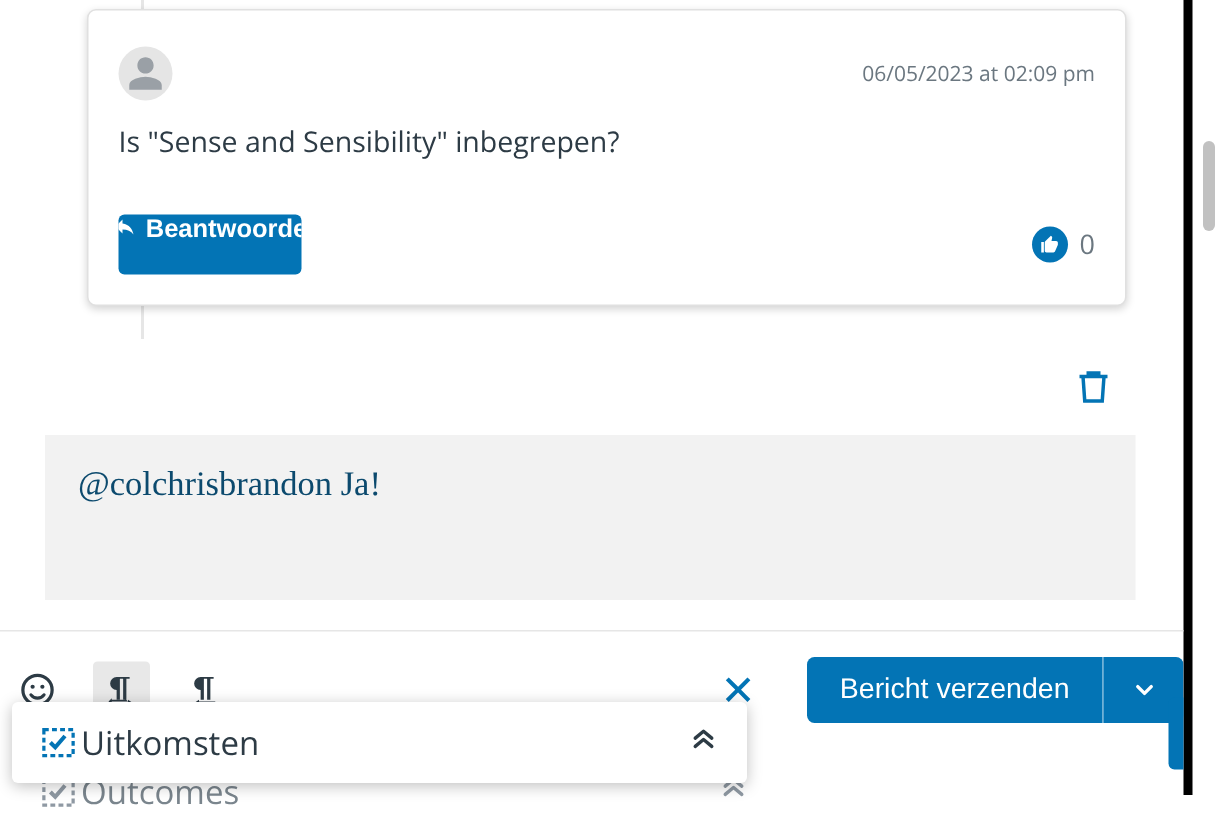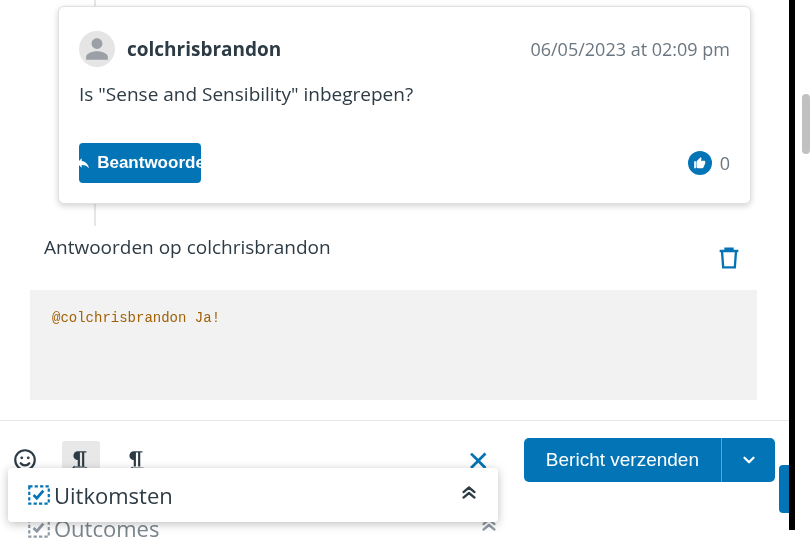--- a/index.html
+++ b/index.html
@@ -69,21 +69,21 @@
     align-items: center; justify-content: center;
   }
   .author {
     font-weight: 700;
     font-size: 19px;
     color: #2d3b45;
     margin-left: 12px;
   }
   .timestamp {
     margin-left: auto;
-    font-size: 18px;
+    font-size: 14px;
     color: #6b7780;
   }
   .comment-body {
     font-size: 19px;
     color: #2d3b45;
     margin-bottom: 36px;
   }
   .comment-footer {
     display: flex;
     align-items: center;
@@ -91,21 +91,21 @@
   .reply-btn {
     background: #0374b5;
     color: #fff;
     border: none;
     border-radius: 4px;
     height: 40px;
     width: 122px;
     font-size: 17px;
     font-weight: 600;
     display: flex;
-    align-items: center;
+    align-items: flex-start;
     justify-content: center;
     overflow: hidden;
     cursor: pointer;
     padding: 0 4px;
   }
   .reply-btn svg { margin-right: 6px; flex-shrink:0; }
   .like-wrap {
     margin-left: auto;
     display: flex;
     align-items: center;
@@ -131,25 +131,25 @@
     right: 46px; top: 244px;
     cursor: pointer;
   }
   .reply-textarea {
     position: absolute;
     left: 30px; top: 290px;
     width: 727px; height: 110px;
     background: #f2f2f2;
     border: none;
     padding: 20px 22px;
-    font-size: 14px;
-    color: #a16207;
+    font-size: 23px;
+    color: #0c4a6e;
     resize: none;
     outline: none;
-    font-family: Liberation Mono, monospace;
+    font-family: Liberation Serif, serif;
   }
 
   .divider {
     position: absolute;
     left: 0; top: 420px;
     width: 789px; height: 1px;
     background: #e6e6e6;
   }
 
   .toolbar {
@@ -173,21 +173,21 @@
     color: #0374b5;
     font-size: 28px;
     margin-left: auto;
     margin-right: 16px;
     cursor: pointer;
     font-weight: 400;
   }
   .send-group {
     display: flex;
     height: 44px;
-    margin-right: 14px;
+    margin-right: 0;
   }
   .send-btn {
     background: #0374b5;
     color: #fff;
     border: none;
     border-top-left-radius: 5px;
     border-bottom-left-radius: 5px;
     padding: 0 22px;
     font-size: 19px;
     font-weight: 500;
@@ -250,21 +250,20 @@
   <div class="thread-line-top"></div>
   <div class="thread-line-bottom"></div>
 
   <div class="comment-card">
     <div class="comment-header">
       <div class="avatar">
         <svg width="26" height="26" viewBox="0 0 24 24">
           <path fill="#9aa0a6" d="M12 12c2.8 0 5-2.2 5-5s-2.2-5-5-5-5 2.2-5 5 2.2 5 5 5zm0 2c-3.3 0-10 1.7-10 5v3h20v-3c0-3.3-6.7-5-10-5z"></path>
         </svg>
       </div>
-      <div class="author">colchrisbrandon</div>
       <div class="timestamp">06/05/2023 at 02:09 pm</div>
     </div>
     <div class="comment-body">Is "Sense and Sensibility" inbegrepen?</div>
     <div class="comment-footer">
       <button class="reply-btn">
         <svg width="16" height="16" viewBox="0 0 24 24">
           <path fill="#fff" d="M10 9V5l-7 7 7 7v-4.1c5 0 8.5 1.6 11 5.1-1-5-4-10-11-11z"></path>
         </svg>
         <span>Beantwoorde</span>
       </button>
@@ -272,21 +271,20 @@
         <div class="like-badge">
           <svg width="14" height="14" viewBox="0 0 24 24">
             <path fill="#fff" d="M2 21h3V9H2v12zm19-11c0-1.1-.9-2-2-2h-5.3l.8-3.8v-.3c0-.4-.2-.8-.4-1.1L13 2 6.6 8.4C6.2 8.8 6 9.3 6 9.8V19c0 1.1.9 2 2 2h8c.8 0 1.5-.5 1.8-1.2l3-7c.1-.3.2-.5.2-.8v-2z"></path>
           </svg>
         </div>
         <span class="like-count">0</span>
       </div>
     </div>
   </div>
 
-  <div class="reply-header">Antwoorden op colchrisbrandon</div>
 
   <div class="delete-btn">
     <svg width="28" height="28" viewBox="0 0 24 24">
       <path fill="none" stroke="#0374b5" stroke-width="2" d="M4 6h16M9 6V4h6v2M6 6l1 14h10l1-14"></path>
     </svg>
   </div>
 
   <textarea class="reply-textarea" style="">@colchrisbrandon Ja!</textarea>
 
   <div class="divider"></div>

